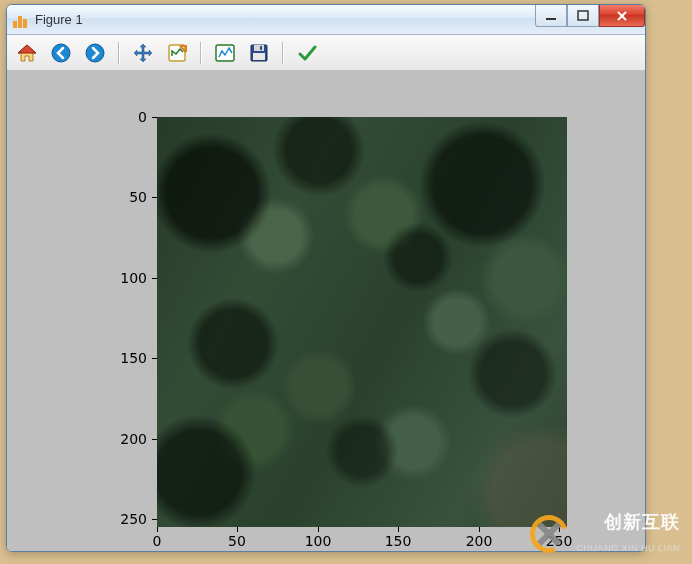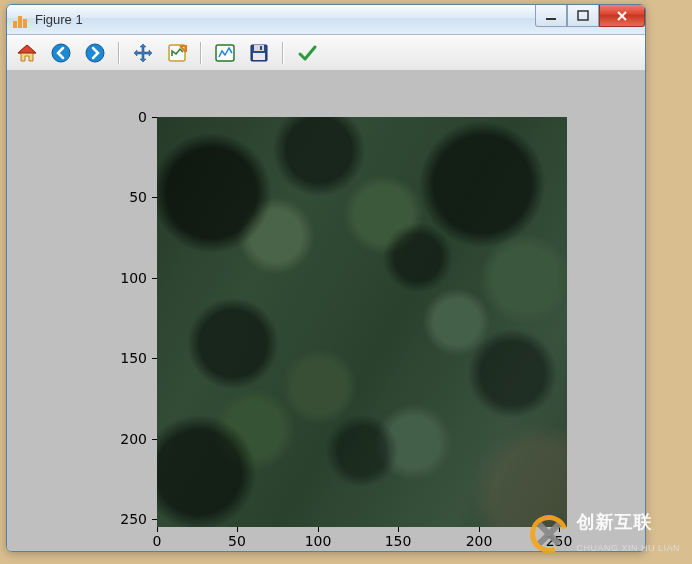--- a/index.html
+++ b/index.html
@@ -160,21 +160,21 @@
     border-radius:50%;
     transform:rotate(25deg);
   }
   .wm-logo .x1,.wm-logo .x2{
     position:absolute; left:50%; top:50%;
     width:28px; height:6px; background:#888;
     transform-origin:center;
   }
   .wm-logo .x1{ transform:translate(-50%,-50%) rotate(45deg); }
   .wm-logo .x2{ transform:translate(-50%,-50%) rotate(-45deg); }
-  .wm-text { color:#fff; line-height:1.1; }
+  .wm-text { color:#fff; line-height:1.1;text-align:right; }
   .wm-text .cn { font-size:18px; font-weight:600; letter-spacing:1px; }
   .wm-text .en { font-size:9px; color:#ddd; letter-spacing:0.5px;margin-top:11px; }
 </style>
 </head>
 <body>
 
 <div class="window">
 
   <div class="titlebar">
     <div class="app-icon">

